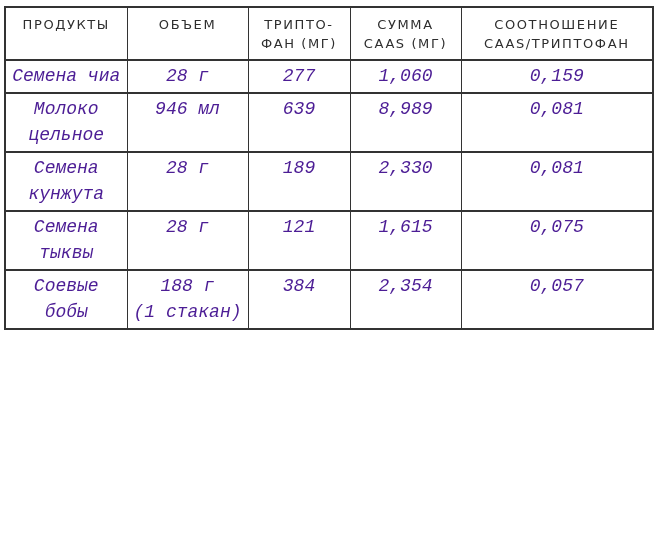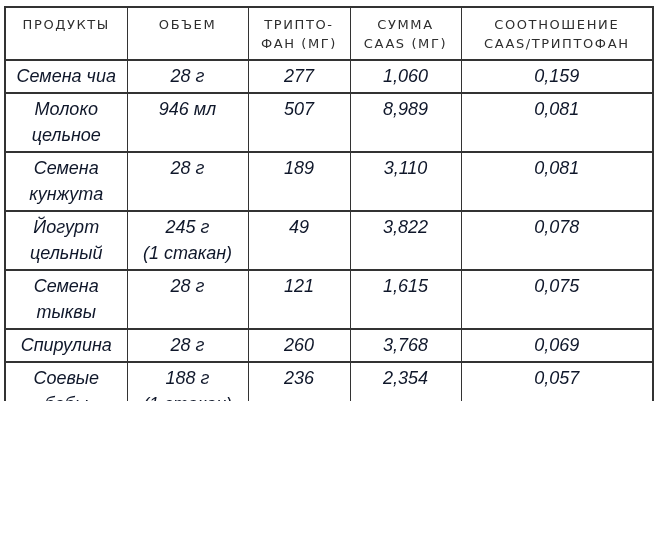--- a/index.html
+++ b/index.html
@@ -45,25 +45,25 @@
     font-family: "DejaVu Sans", "Liberation Sans", sans-serif;
     font-weight: 400;
     font-size: 13px;
     letter-spacing: 1.6px;
     line-height: 19px;
     color: #2e2e2e;
     padding: 7px 2px 6px 2px;
   }
   table.data-table thead tr { height: 51px; }
   table.data-table td {
-    font-family: Liberation Sans, sans-serif;
+    font-family: Liberation Mono, monospace;
     font-style: italic;
     font-size: 18px;
     line-height: 26px;
-    color: #0f172a;
+    color: #4c1d95;
     padding: 2px 2px 3px 2px;
   }
   col.c-product  { width: 122px; }
   col.c-volume   { width: 121px; }
   col.c-trypto   { width: 102px; }
   col.c-caas     { width: 111px; }
   col.c-ratio    { width: 192px; }
 </style>
 </head>
 <body>
@@ -94,60 +94,44 @@
           <td>Семена чиа</td>
           <td>28 г</td>
           <td>277</td>
           <td>1,060</td>
           <td>0,159</td>
         </tr>
         <tr>
           <td>Молоко
 цельное</td>
           <td>946 мл</td>
-          <td>507</td>
+          <td>639</td>
           <td>8,989</td>
           <td>0,081</td>
         </tr>
         <tr>
           <td>Семена
 кунжута</td>
           <td>28 г</td>
           <td>189</td>
-          <td>3,110</td>
+          <td>2,330</td>
           <td>0,081</td>
-        </tr>
-        <tr>
-          <td>Йогурт
-цельный</td>
-          <td>245 г
-(1 стакан)</td>
-          <td>49</td>
-          <td>3,822</td>
-          <td>0,078</td>
         </tr>
         <tr>
           <td>Семена
 тыквы</td>
           <td>28 г</td>
           <td>121</td>
           <td>1,615</td>
           <td>0,075</td>
         </tr>
         <tr>
-          <td>Спирулина</td>
-          <td>28 г</td>
-          <td>260</td>
-          <td>3,768</td>
-          <td>0,069</td>
-        </tr>
-        <tr>
           <td>Соевые
 бобы</td>
           <td>188 г
 (1 стакан)</td>
-          <td>236</td>
+          <td>384</td>
           <td>2,354</td>
           <td>0,057</td>
         </tr>
       </tbody>
   </table>
 </div>
 
 </body></html>

